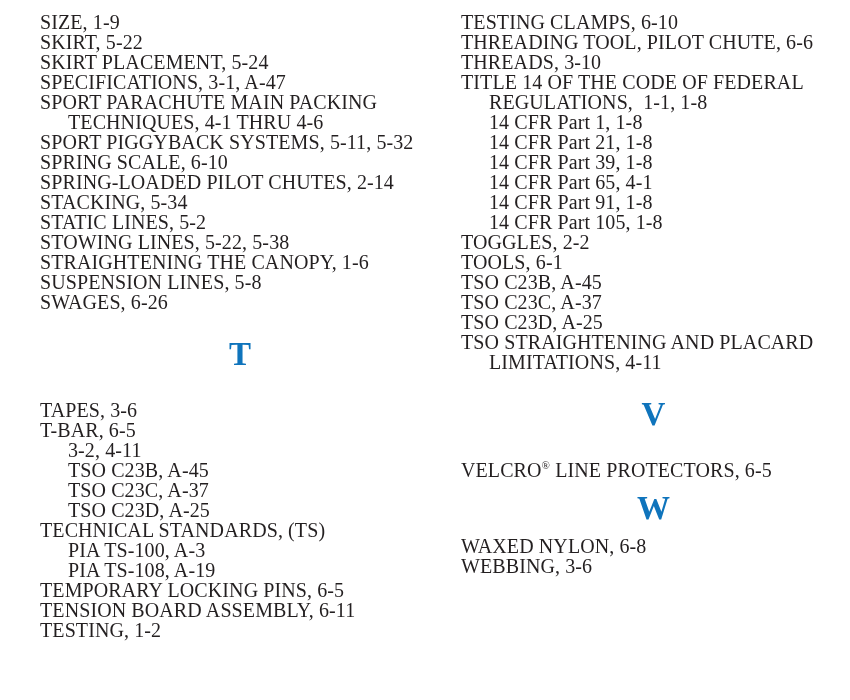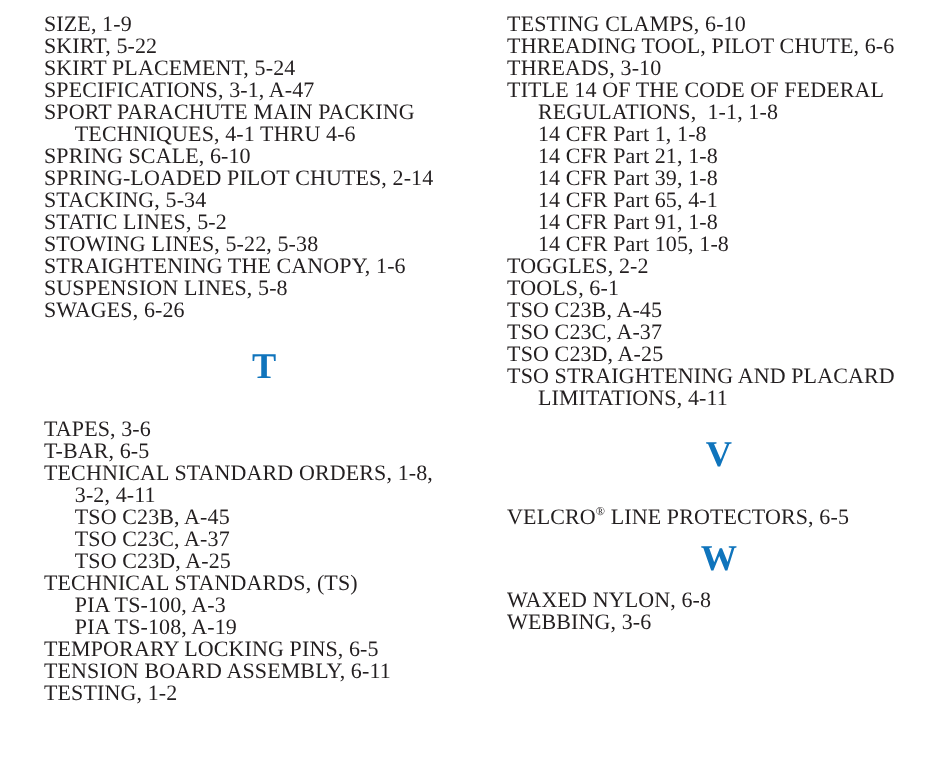--- a/index.html
+++ b/index.html
@@ -53,32 +53,32 @@
 <body style="--page-bg: #ffffff; --text-color: #231f20; --heading-color: #0f74bc;">
 
 <div class="page">
   <div class="column left" id="col-left">
       <div class="entry">SIZE, 1-9</div>
       <div class="entry">SKIRT, 5-22</div>
       <div class="entry">SKIRT PLACEMENT, 5-24</div>
       <div class="entry">SPECIFICATIONS, 3-1, A-47</div>
       <div class="entry">SPORT PARACHUTE MAIN PACKING</div>
       <div class="entry indent-1">TECHNIQUES, 4-1 THRU 4-6</div>
+      <div class="entry">SPORT PIGGYBACK SYSTEMS, 5-11, 5-32</div>
       <div class="entry">SPRING SCALE, 6-10</div>
       <div class="entry">SPRING-LOADED PILOT CHUTES, 2-14</div>
       <div class="entry">STACKING, 5-34</div>
       <div class="entry">STATIC LINES, 5-2</div>
       <div class="entry">STOWING LINES, 5-22, 5-38</div>
       <div class="entry">STRAIGHTENING THE CANOPY, 1-6</div>
       <div class="entry">SUSPENSION LINES, 5-8</div>
       <div class="entry">SWAGES, 6-26</div>
       <div class="letter-heading heading-T">T</div>
       <div class="entry">TAPES, 3-6</div>
       <div class="entry">T-BAR, 6-5</div>
-      <div class="entry">TECHNICAL STANDARD ORDERS, 1-8,</div>
       <div class="entry indent-1">3-2, 4-11</div>
       <div class="entry indent-1">TSO C23B, A-45</div>
       <div class="entry indent-1">TSO C23C, A-37</div>
       <div class="entry indent-1">TSO C23D, A-25</div>
       <div class="entry">TECHNICAL STANDARDS, (TS)</div>
       <div class="entry indent-1">PIA TS-100, A-3</div>
       <div class="entry indent-1">PIA TS-108, A-19</div>
       <div class="entry">TEMPORARY LOCKING PINS, 6-5</div>
       <div class="entry">TENSION BOARD ASSEMBLY, 6-11</div>
       <div class="entry">TESTING, 1-2</div>

